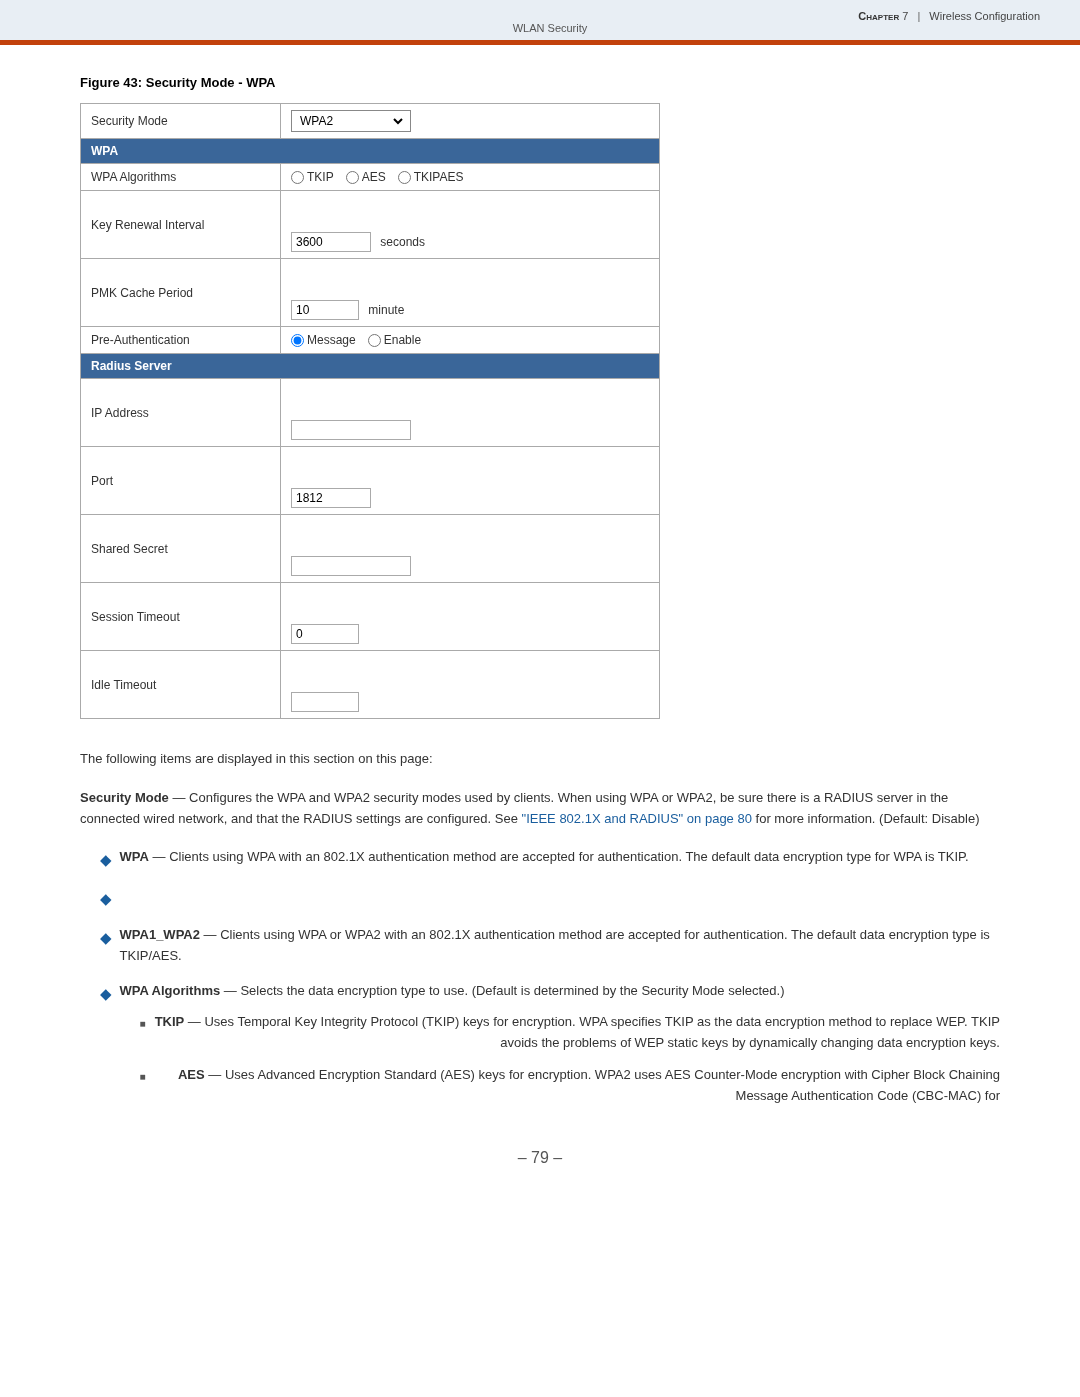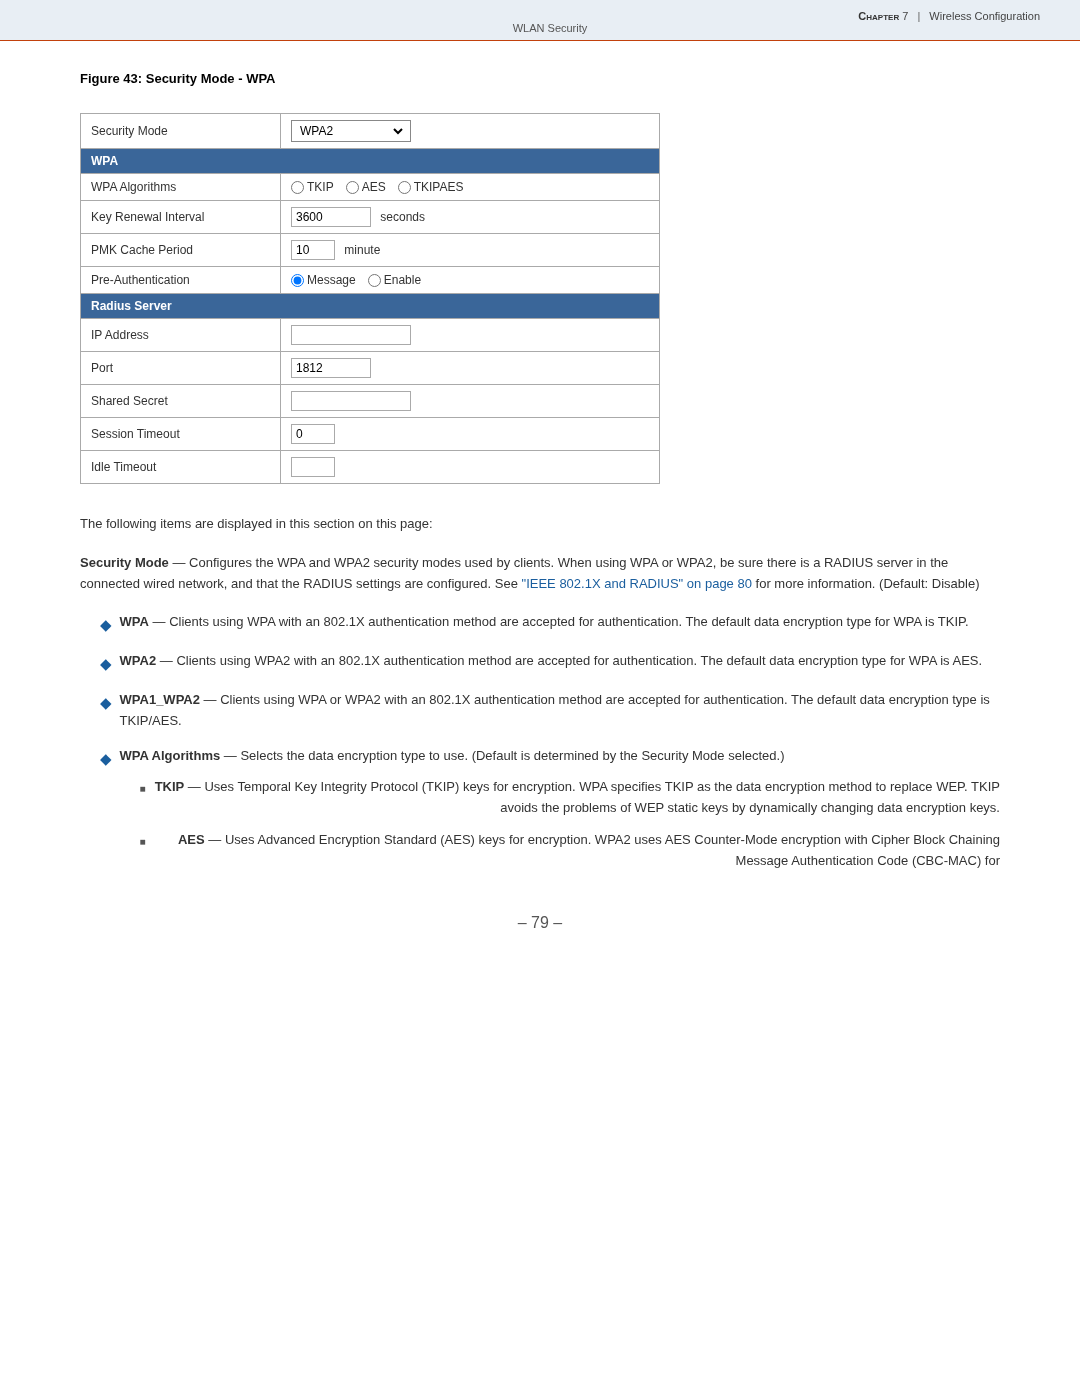--- a/index.html
+++ b/index.html
@@ -10,21 +10,21 @@
       background: #fff;
       width: 1080px;
       min-height: 1397px;
     }
 
     
     .page-header {
       background: #e8eef4;
       padding: 10px 40px 6px 60px;
       text-align: right;
-      border-bottom: 1px solid #c2410c;
+      border-bottom: 5px solid #c2410c;
     }
     .page-header .chapter-line {
       font-size: 11px;
       color: #444;
     }
     .page-header .chapter-line .chapter-word {
       font-variant: small-caps;
       font-weight: bold;
       color: #333;
     }
@@ -40,21 +40,21 @@
 
     
     .page-content {
       padding: 30px 80px 40px 80px;
     }
 
     
     .figure-caption {
       font-weight: bold;
       font-size: 13px;
-      margin-bottom: 27px;
+      margin-bottom: 13px;
       color: #000;
     }
 
     
     .config-table {
       width: 580px;
       border: 1px solid #aaa;
       border-collapse: collapse;
       margin-bottom: 30px;
       font-size: 12px;
@@ -113,22 +113,23 @@
       gap: 3px;
       font-size: 12px;
     }
 
     
     .text-input {
       border: 1px solid #aaa;
       padding: 2px 4px;
       font-size: 12px;
       background: #fff;
-    }
-    .text-input-sm { width: 44px; }
+      margin-top: 35px;
+    }
+    .text-input-sm { width: 68px; }
     .text-input-md { width: 80px; }
     .text-input-lg { width: 120px; }
 
     
     .description-text {
       font-size: 13px;
       line-height: 1.6;
       margin-bottom: 18px;
       color: #333;
     }
@@ -333,21 +334,20 @@
     <span> for more information. (Default: Disable)</span>
   </p>
 
   <ul class="bullet-list">
     <li>
       <span class="diamond">◆</span>
       <span class="content"><strong>WPA</strong> — Clients using WPA with an 802.1X authentication method are accepted for authentication. The default data encryption type for WPA is TKIP.</span>
     </li>
     <li>
       <span class="diamond">◆</span>
-      <span class="content"><strong>WPA2</strong> — Clients using WPA2 with an 802.1X authentication method are accepted for authentication. The default data encryption type for WPA is AES.</span>
     </li>
     <li>
       <span class="diamond">◆</span>
       <span class="content"><strong>WPA1_WPA2</strong> — Clients using WPA or WPA2 with an 802.1X authentication method are accepted for authentication. The default data encryption type is TKIP/AES.</span>
     </li>
     <li>
       <span class="diamond">◆</span>
       <span class="content"><strong>WPA Algorithms</strong> — Selects the data encryption type to use. (Default is determined by the Security Mode selected.)
         <ul class="sub-bullet-list">
           <li>

